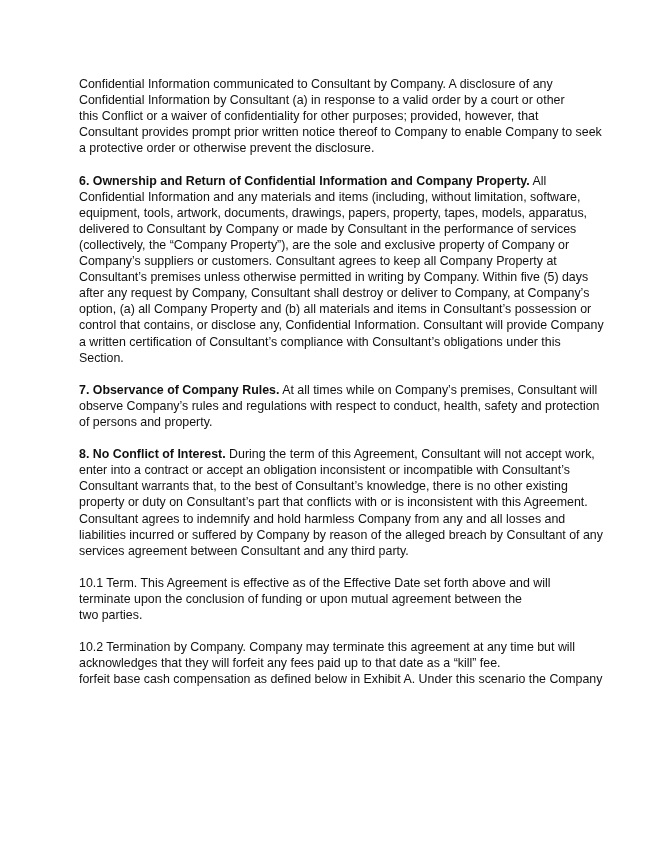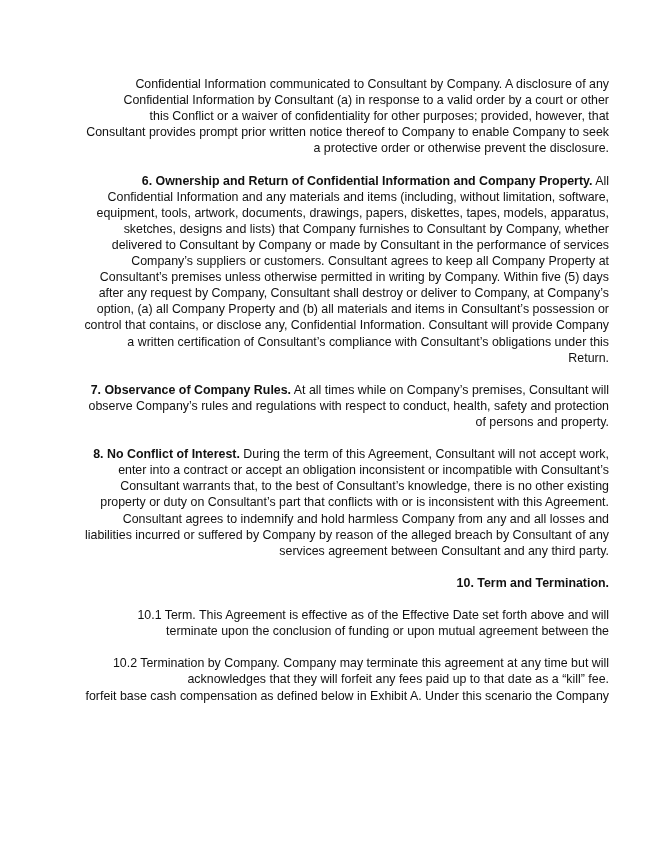--- a/index.html
+++ b/index.html
@@ -15,21 +15,20 @@
     }
     .page {
       position: absolute;
       left: 79px;
       top: 76px;
       width: 530px;
       font-family: "Liberation Sans", sans-serif;
       font-size: 12.4px;
       line-height: 16.1px;
       color: #111111;
-      text-align: right;
     }
     .para {
       margin: 0 0 16.1px 0;
       white-space: nowrap;
     }
     .line {
       display: block;
       height: 16.1px;
     }
     .bold {
@@ -45,55 +44,53 @@
     <span class="line">Confidential Information communicated to Consultant by Company. A disclosure of any</span>
     <span class="line">Confidential Information by Consultant (a) in response to a valid order by a court or other</span>
     <span class="line">this Conflict or a waiver of confidentiality for other purposes; provided, however, that</span>
     <span class="line">Consultant provides prompt prior written notice thereof to Company to enable Company to seek</span>
     <span class="line">a protective order or otherwise prevent the disclosure.</span>
   </p>
 
   <p class="para">
     <span class="line"><span class="bold">6. Ownership and Return of Confidential Information and Company Property.</span><span> All</span></span>
     <span class="line">Confidential Information and any materials and items (including, without limitation, software,</span>
-    <span class="line">equipment, tools, artwork, documents, drawings, papers, diskettes, tapes, models, apparatus,</span>
-    <span class="line">sketches, designs and lists) that Company furnishes to Consultant by Company, whether</span>
+    <span class="line">equipment, tools, artwork, documents, drawings, papers, property, tapes, models, apparatus,</span>
     <span class="line">delivered to Consultant by Company or made by Consultant in the performance of services</span>
+    <span class="line">(collectively, the “Company Property”), are the sole and exclusive property of Company or</span>
     <span class="line">Company’s suppliers or customers. Consultant agrees to keep all Company Property at</span>
     <span class="line">Consultant’s premises unless otherwise permitted in writing by Company. Within five (5) days</span>
     <span class="line">after any request by Company, Consultant shall destroy or deliver to Company, at Company’s</span>
     <span class="line">option, (a) all Company Property and (b) all materials and items in Consultant’s possession or</span>
     <span class="line">control that contains, or disclose any, Confidential Information. Consultant will provide Company</span>
     <span class="line">a written certification of Consultant’s compliance with Consultant’s obligations under this</span>
-    <span class="line">Return.</span>
+    <span class="line">Section.</span>
   </p>
 
   <p class="para">
     <span class="line"><span class="bold">7. Observance of Company Rules.</span><span> At all times while on Company’s premises, Consultant will</span></span>
     <span class="line">observe Company’s rules and regulations with respect to conduct, health, safety and protection</span>
     <span class="line">of persons and property.</span>
   </p>
 
   <p class="para">
     <span class="line"><span class="bold">8. No Conflict of Interest.</span><span> During the term of this Agreement, Consultant will not accept work,</span></span>
     <span class="line">enter into a contract or accept an obligation inconsistent or incompatible with Consultant’s</span>
     <span class="line">Consultant warrants that, to the best of Consultant’s knowledge, there is no other existing</span>
     <span class="line">property or duty on Consultant’s part that conflicts with or is inconsistent with this Agreement.</span>
     <span class="line">Consultant agrees to indemnify and hold harmless Company from any and all losses and</span>
     <span class="line">liabilities incurred or suffered by Company by reason of the alleged breach by Consultant of any</span>
     <span class="line">services agreement between Consultant and any third party.</span>
   </p>
 
-  <p class="para">
-    <span class="line bold">10. Term and Termination.</span>
-  </p>
 
   <p class="para">
     <span class="line">10.1 Term. This Agreement is effective as of the Effective Date set forth above and will</span>
     <span class="line">terminate upon the conclusion of funding or upon mutual agreement between the</span>
+    <span class="line">two parties.</span>
   </p>
 
   <p class="para">
     <span class="line">10.2 Termination by Company. Company may terminate this agreement at any time but will</span>
     <span class="line">acknowledges that they will forfeit any fees paid up to that date as a “kill” fee.</span>
     <span class="line">forfeit base cash compensation as defined below in Exhibit A. Under this scenario the Company</span>
   </p>
 
 </div>
 

